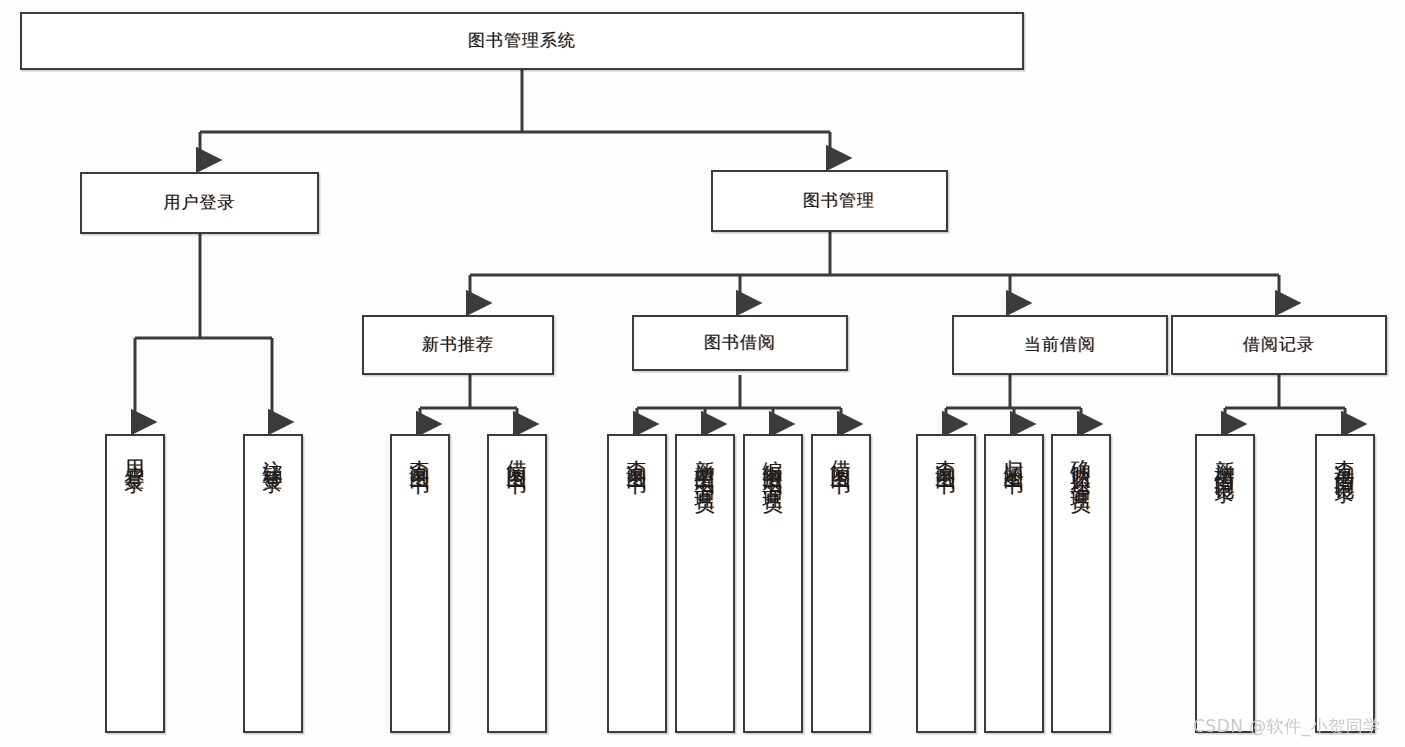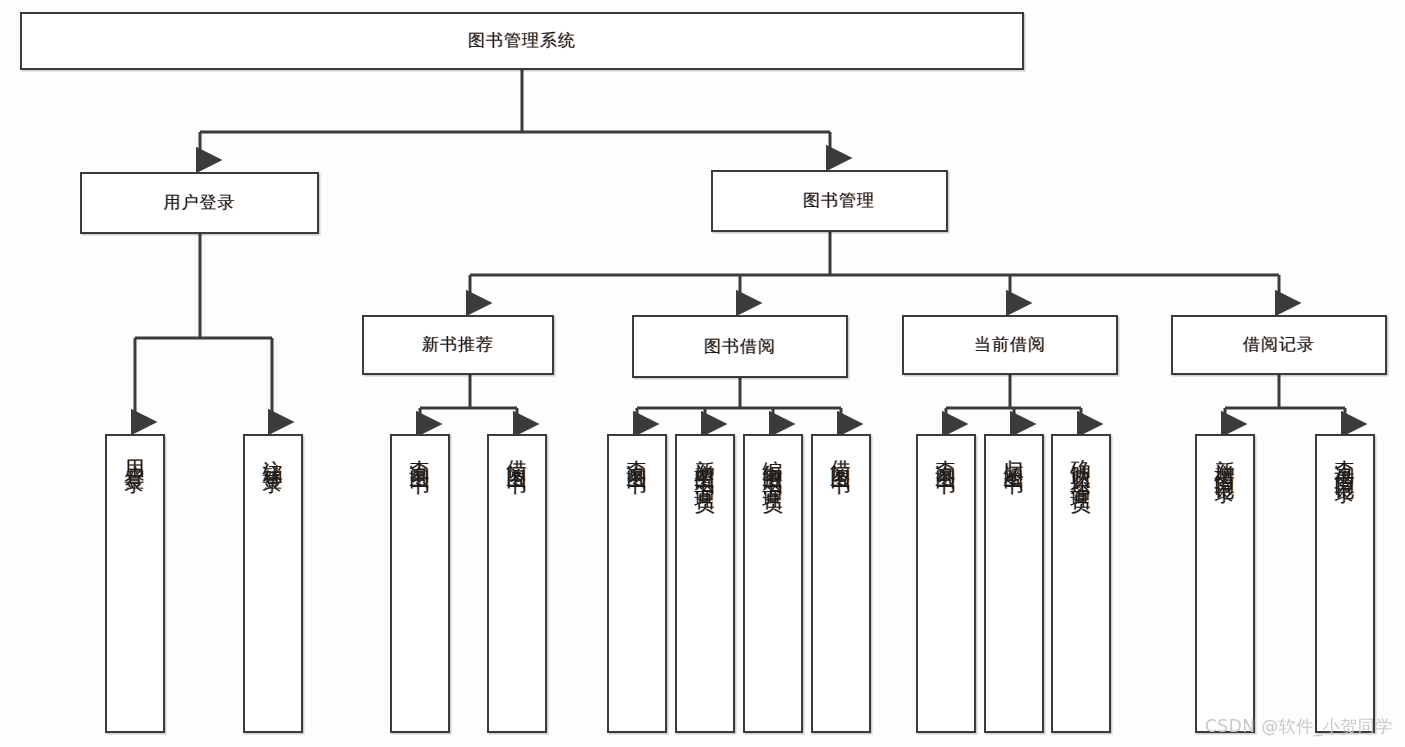--- a/index.html
+++ b/index.html
@@ -56,21 +56,20 @@
     line-height: 1;
     white-space: nowrap;
   }
   .watermark {
     position: absolute;
     color: #c9c9c9;
     font-size: 17px;
     letter-spacing: 0.5px;
     white-space: nowrap;
     user-select: none;
-    margin-left: 12px;
   }
 </style>
 </head>
 <body>
 
 <div id="canvas">
 
   <svg id="wires" viewBox="0 0 1405 747">
     <defs>
       <marker id="arrow" viewBox="0 0 12 12" refX="6" refY="10" markerWidth="9" markerHeight="9" orient="auto-start-reverse">
@@ -130,24 +129,24 @@
   <div class="node" style="left:80px; top:172px; width:239px; height:62px;">
     <span class="label">用户登录</span>
   </div>
   <div class="node" style="left:711px; top:170px; width:237px; height:62px;padding-left:19px;">
     <span class="label">图书管理</span>
   </div>
 
   <div class="node" style="left:362px; top:315px; width:192px; height:60px;">
     <span class="label">新书推荐</span>
   </div>
-  <div class="node" style="left:632px; top:315px; width:216px; height:63px;">
+  <div class="node" style="left:632px; top:315px; width:216px; height:56px;">
     <span class="label">图书借阅</span>
   </div>
-  <div class="node" style="left:902px; top:315px; width:216px; height:60px;">
+  <div class="node" style="left:952px; top:315px; width:216px; height:60px;">
     <span class="label">当前借阅</span>
   </div>
   <div class="node" style="left:1171px; top:315px; width:216px; height:60px;text-align:center;">
     <span class="label">借阅记录</span>
   </div>
 
   <div class="node leaf" style="left:105px; top:434px; width:60px; height:299px;">
     <span class="label">用户登录</span>
   </div>
   <div class="node leaf" style="left:243px; top:434px; width:60px; height:299px;">

